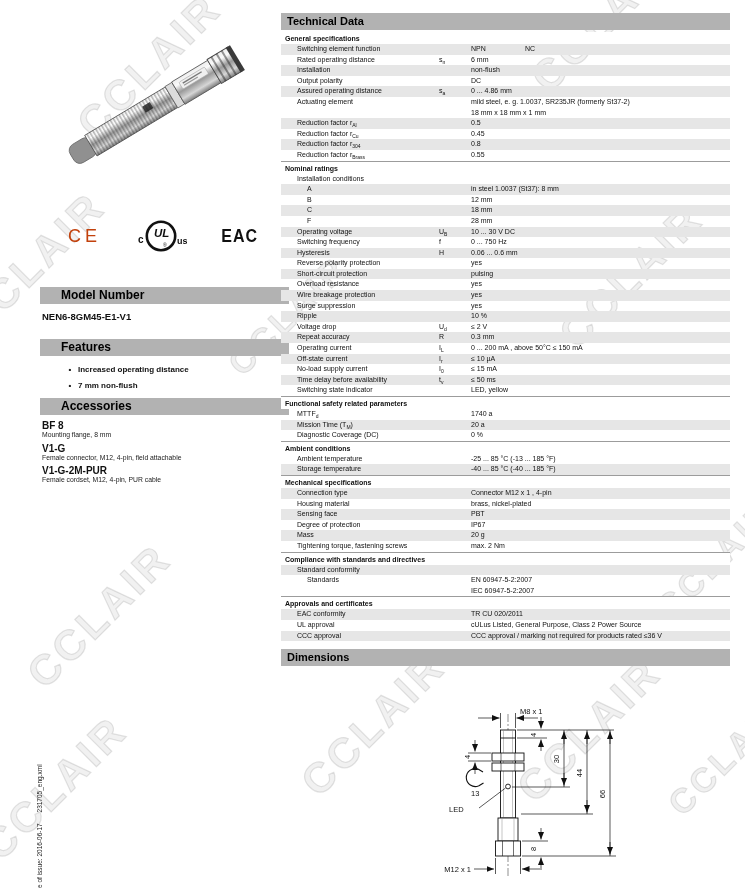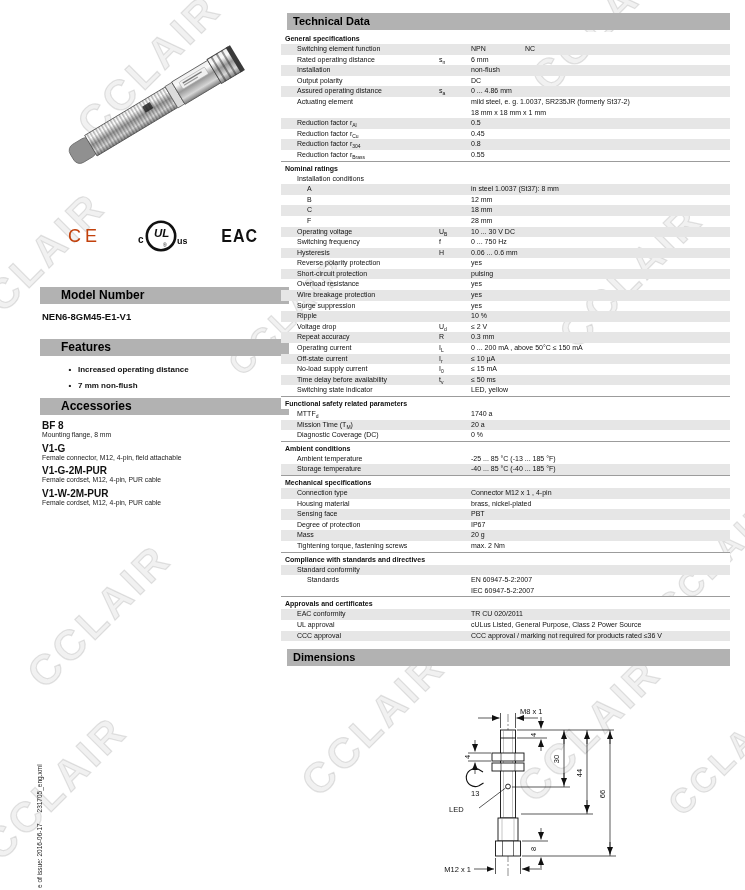--- a/index.html
+++ b/index.html
@@ -35,21 +35,21 @@
   .feature-item{font-size:8px;font-weight:bold;line-height:16px;}
   .feature-item .bullet{display:inline-block;width:16px;text-align:center;}
   .acc-list{position:absolute;left:2px;top:421px;width:233px;}
   .acc-item{margin-bottom:4.5px;}
   .acc-name{font-size:10px;font-weight:bold;line-height:9px;}
   .acc-desc{font-size:6.8px;line-height:9px;color:#222;}
 
   
   .rightcol{position:absolute;left:281px;top:13px;width:449px;z-index:2;}
   .main-bar{height:17px;line-height:17px;background:#b2b2b2;font-weight:bold;
-            font-size:11px;padding-left:6px;color:#000;margin-left:6px;}
+            font-size:11px;padding-left:6px;color:#000;}
   #spec-table{margin-top:2px;}
   .spec-section{font-size:7px;font-weight:bold;line-height:11px;padding:1px 0 0 4px;
                 border-top:1px solid #9c9c9c;background:#fff;}
   .spec-section.first{border-top:none;}
   .spec-row{position:relative;min-height:10.6px;font-size:7px;line-height:10.6px;}
   .spec-row.shaded{background:#e6e6e6;}
   .spec-label{position:absolute;left:16px;top:0;white-space:nowrap;}
   .spec-label.ind2{left:26px;}
   .spec-sym{position:absolute;left:158px;top:0;}
   .spec-val{display:block;margin-left:190px;}
@@ -141,24 +141,20 @@
           <div class="acc-desc">Mounting flange, 8 mm</div>
         </div>
         <div class="acc-item">
           <div class="acc-name">V1-G</div>
           <div class="acc-desc">Female connector, M12, 4-pin, field attachable</div>
         </div>
         <div class="acc-item">
           <div class="acc-name">V1-G-2M-PUR</div>
           <div class="acc-desc">Female cordset, M12, 4-pin, PUR cable</div>
         </div>
-        <div class="acc-item">
-          <div class="acc-name">V1-W-2M-PUR</div>
-          <div class="acc-desc">Female cordset, M12, 4-pin, PUR cable</div>
-        </div>
       </div>
   </div>
 
   <div class="rightcol">
     <div class="main-bar">Technical Data</div>
     <div id="spec-table">
         <div class="spec-section first">General specifications</div>
         <div class="spec-row shaded">
           <span class="spec-label">Switching element function</span>
           <span class="spec-val">

